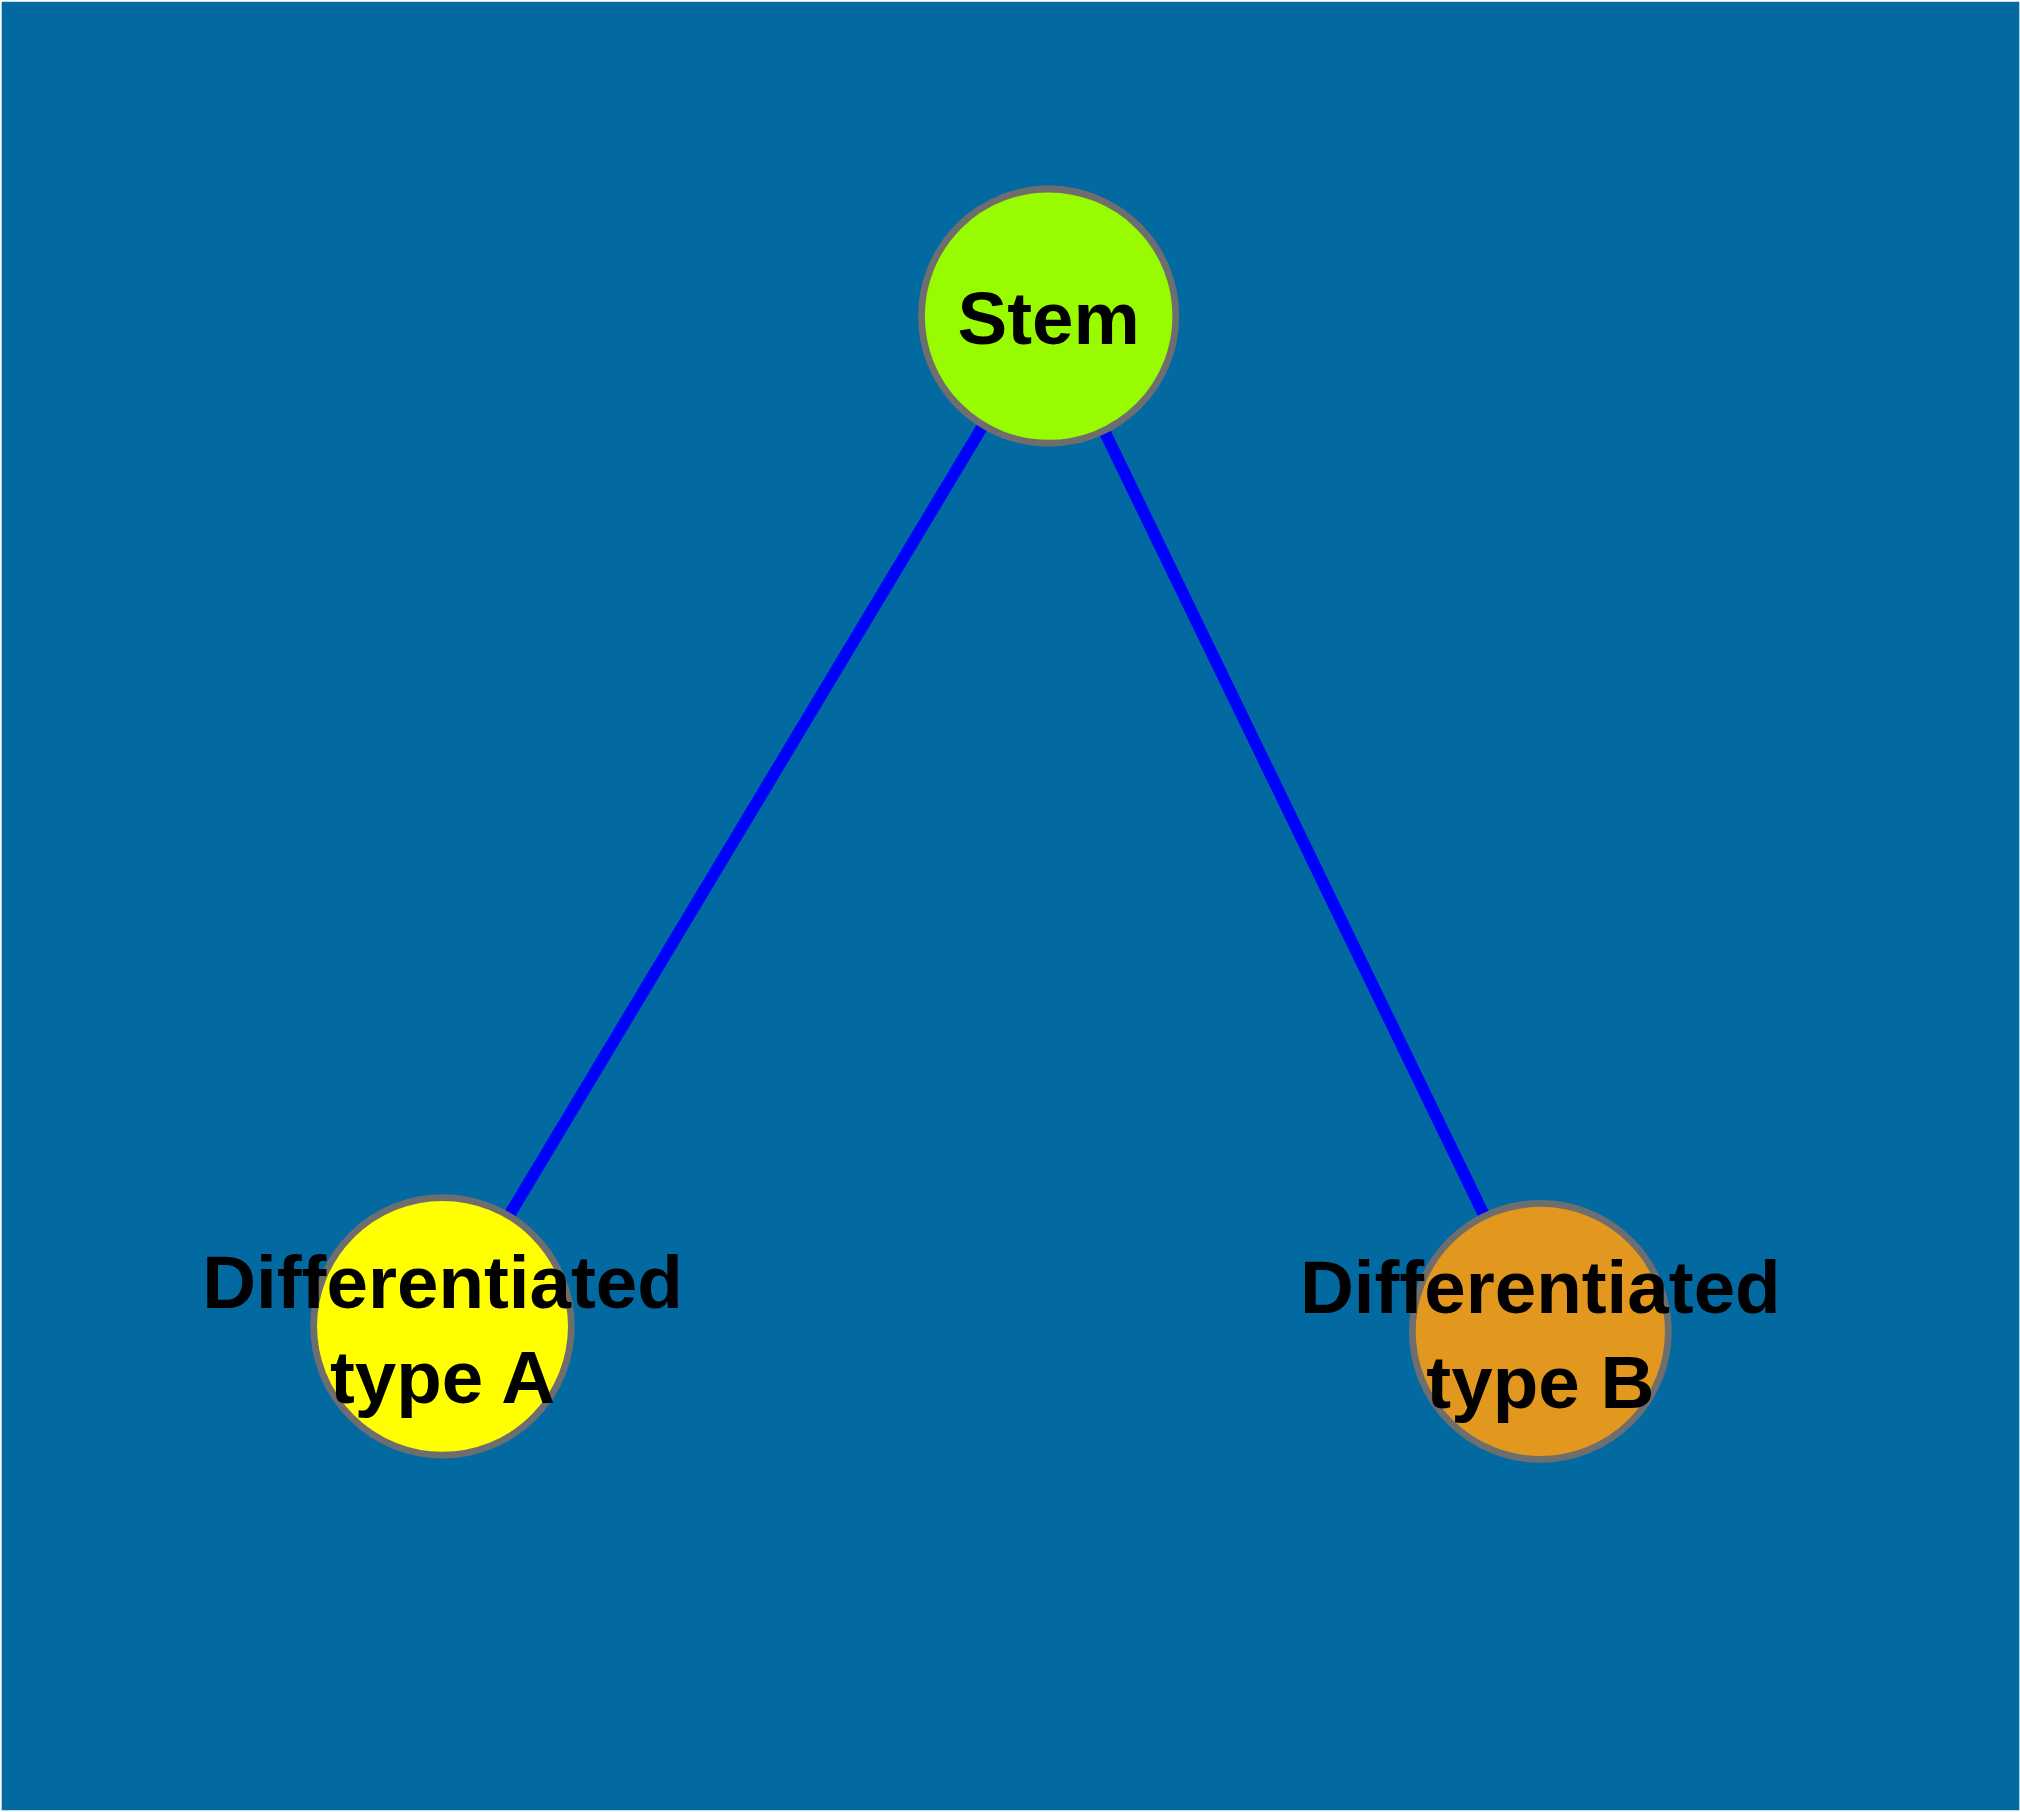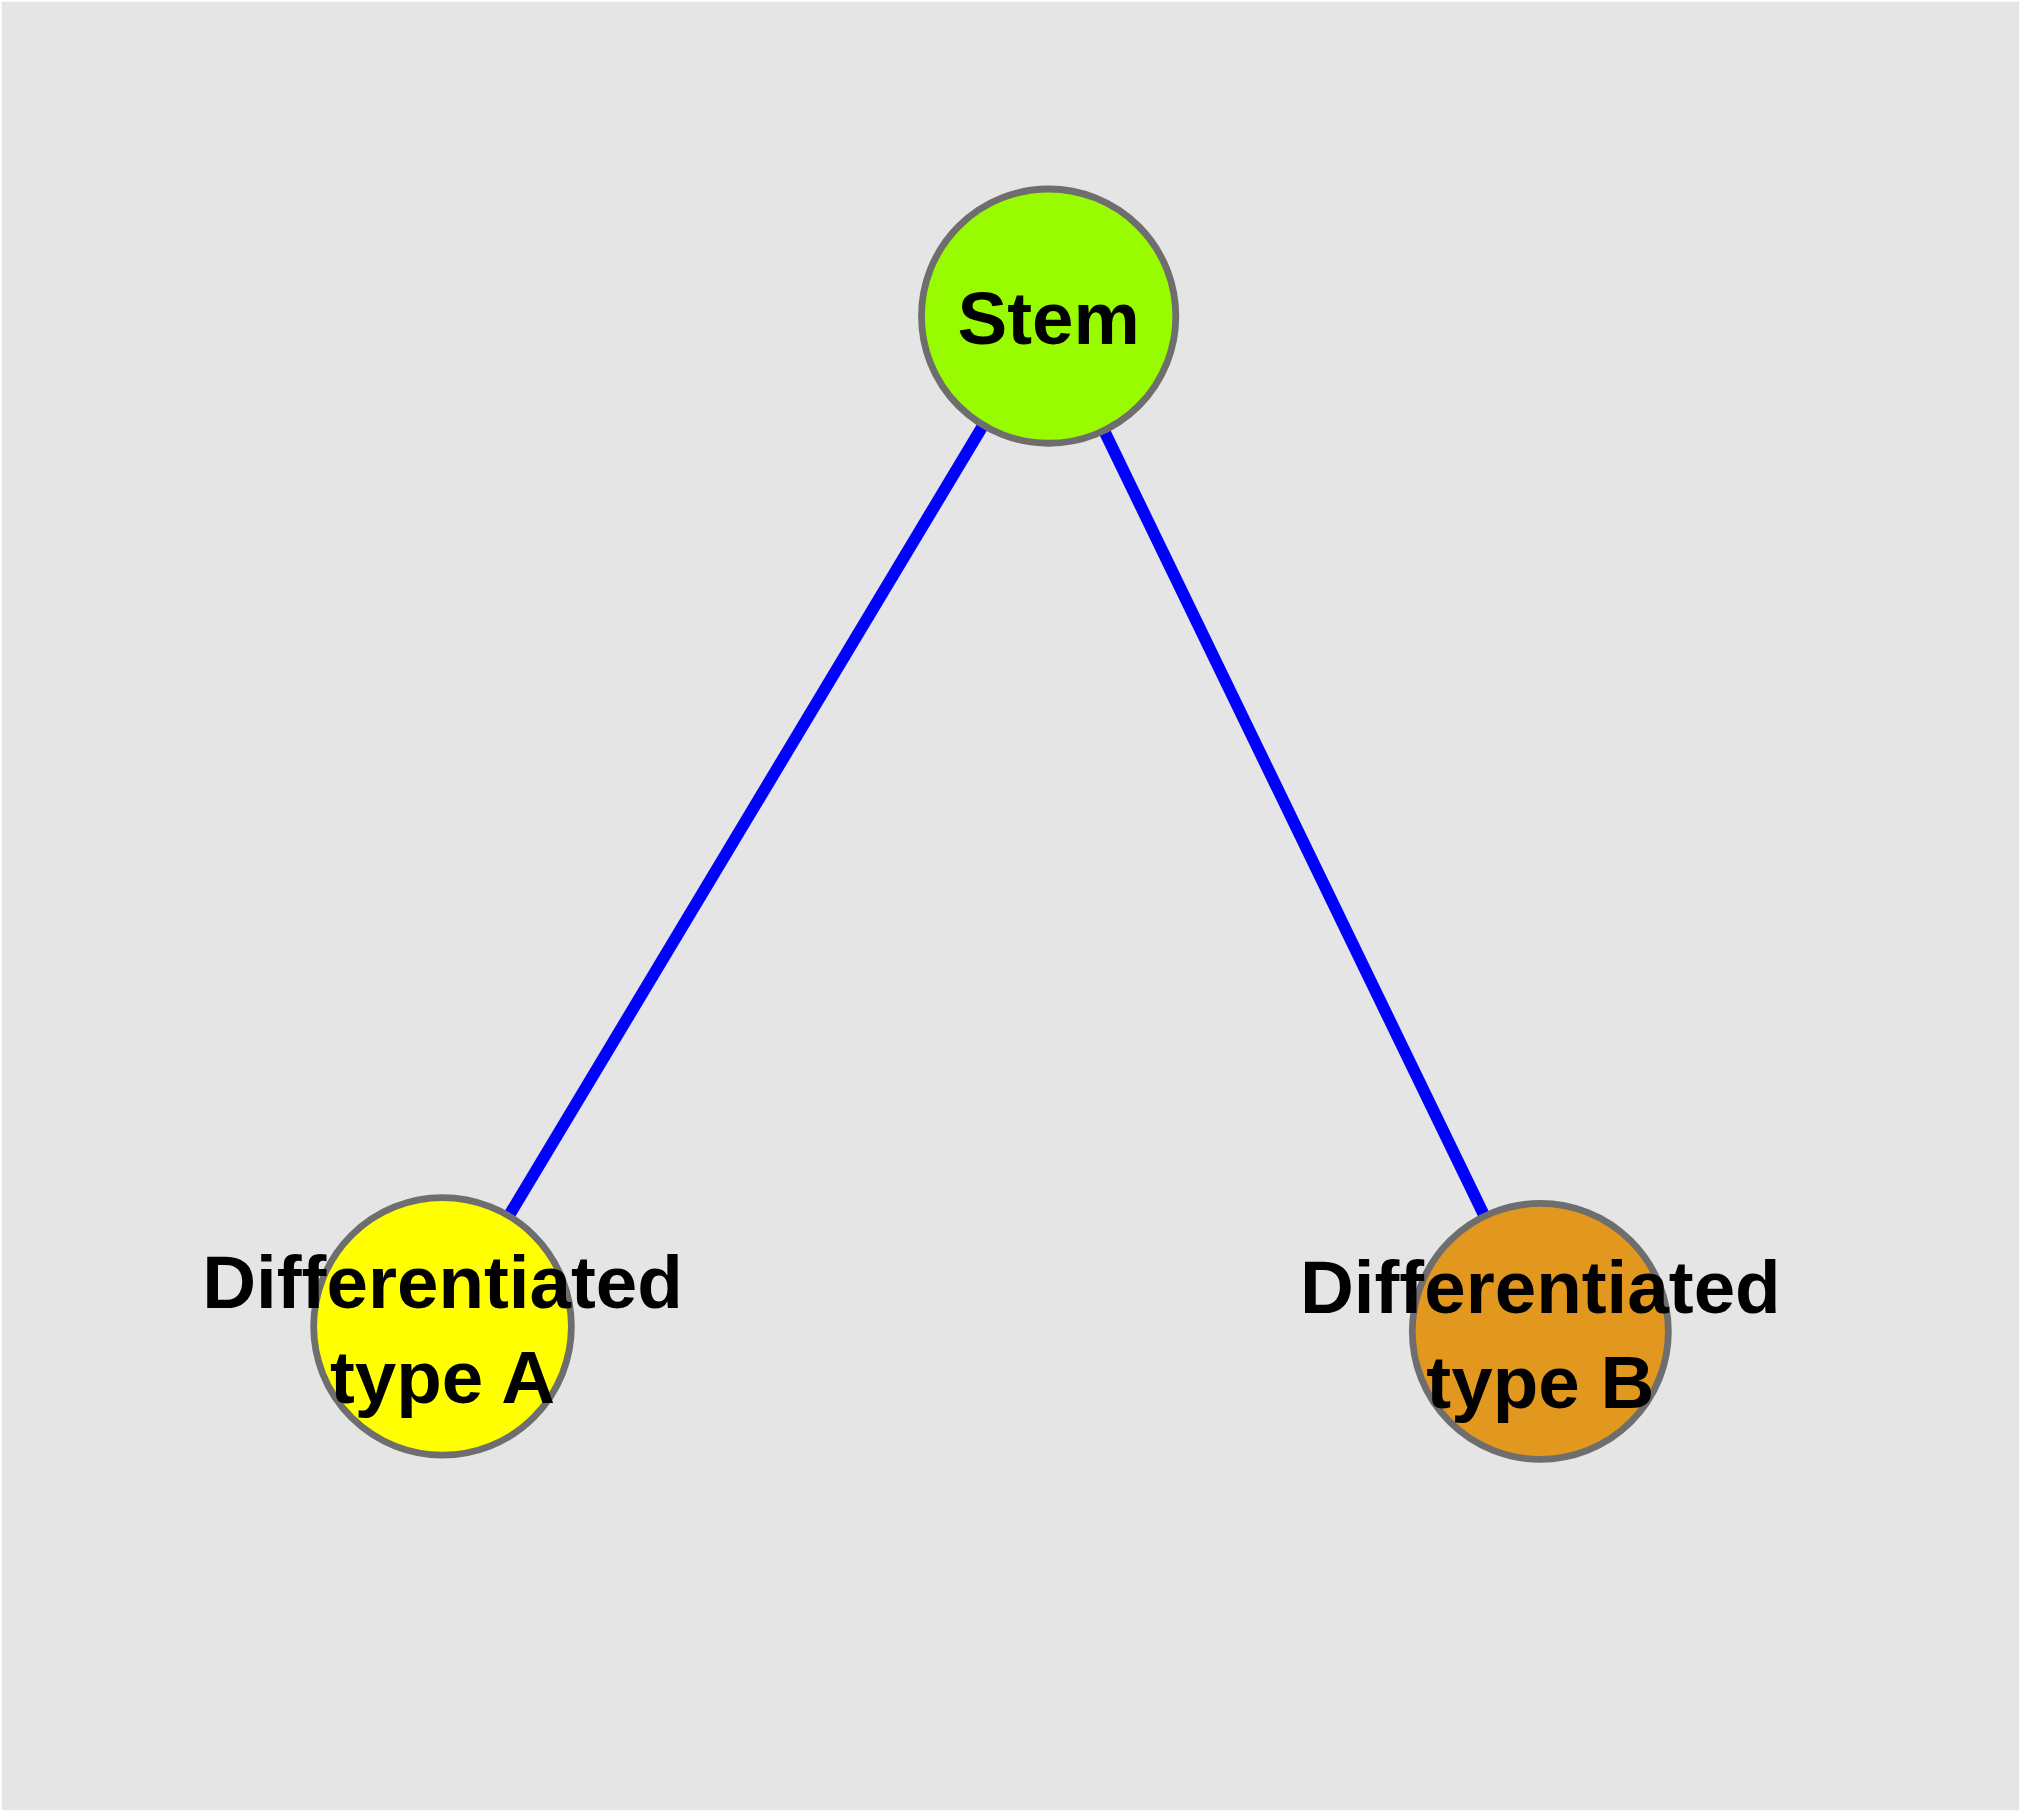--- a/index.html
+++ b/index.html
@@ -28,21 +28,21 @@
   }
   svg text {
     font-family: "Liberation Sans", sans-serif;
     font-weight: bold;
     font-size: 88px;
   }
 </style>
 </head>
 <body>
 
-<div class="canvas" style="background: #e5e5e5;">
+<div class="canvas" style="background: #0369a1;">
   <svg xmlns="http://www.w3.org/2000/svg" viewBox="0 0 2384 2138" preserveAspectRatio="none">
       <line x1="1237" y1="373" x2="522" y2="1565" stroke="#0000FF" stroke-width="14"></line>
       <line x1="1237" y1="373" x2="1817" y2="1571" stroke="#0000FF" stroke-width="14"></line>
       <g>
         <circle cx="1237" cy="373" r="150" fill="#98FB00" stroke="#6E6E6E" stroke-width="8"></circle>
         <text text-anchor="middle" fill="#000000"><tspan x="1237" y="406">Stem</tspan></text>
       </g>
       <g>
         <circle cx="522" cy="1565" r="152" fill="#FFFF00" stroke="#6E6E6E" stroke-width="8"></circle>
         <text text-anchor="middle" fill="#000000"><tspan x="522" y="1543">Differentiated</tspan><tspan x="522" y="1655">type A</tspan></text>

